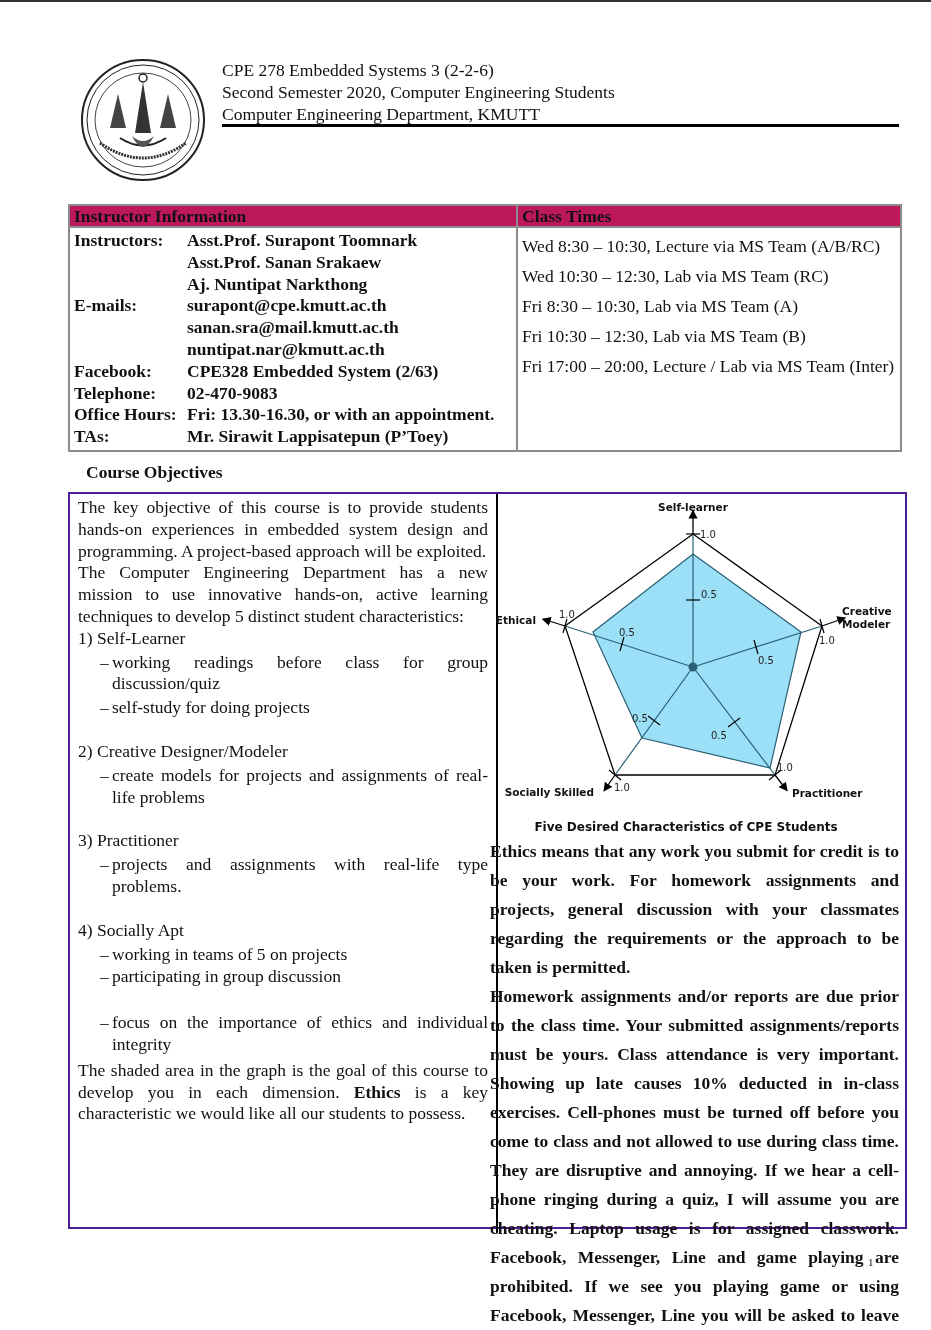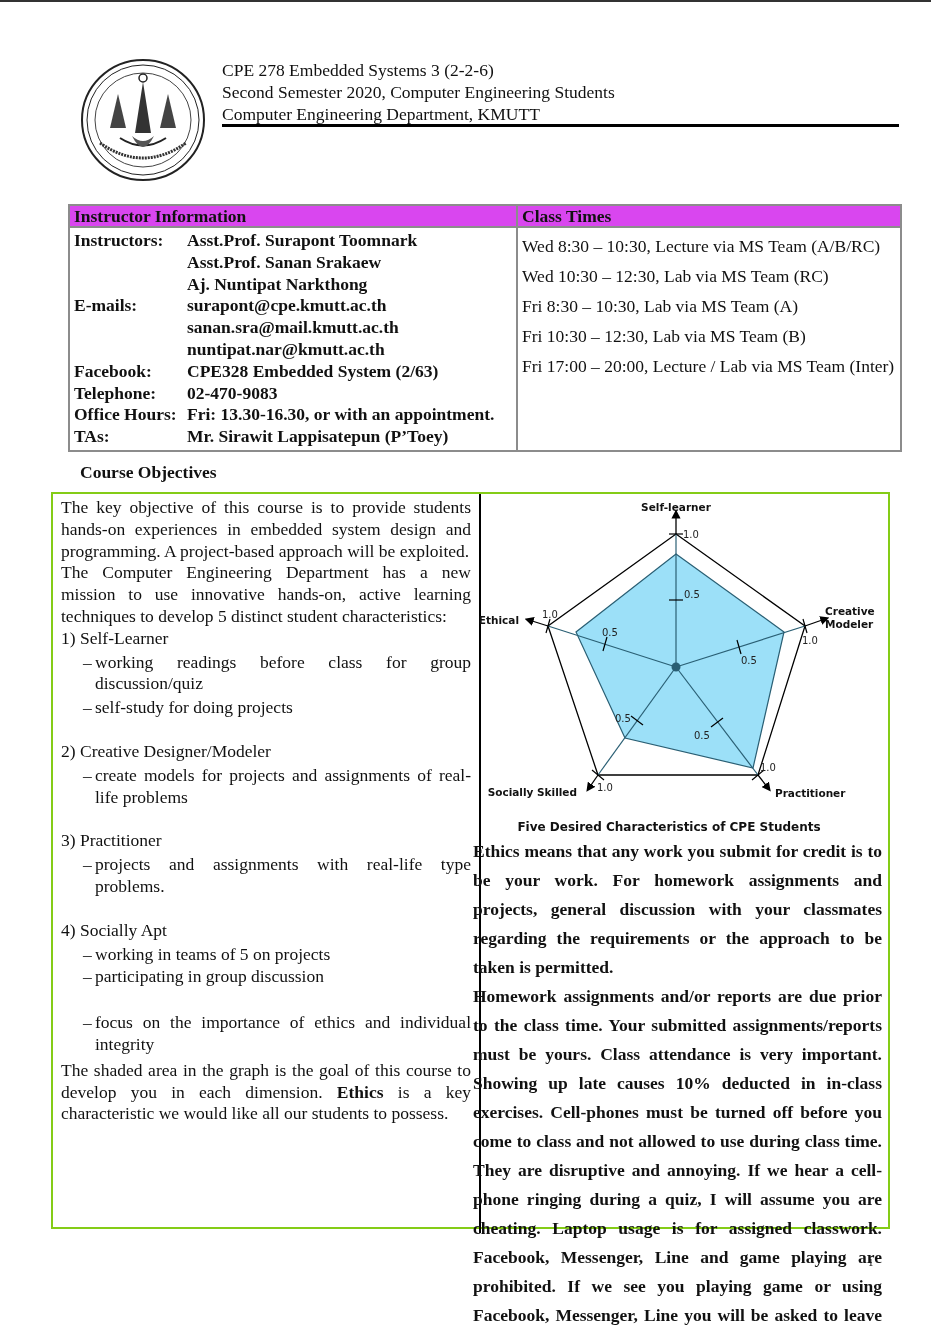--- a/index.html
+++ b/index.html
@@ -6,31 +6,31 @@
   body { width:931px; height:1330px; position:relative; overflow:hidden;
          font-family:"Liberation Serif", "DejaVu Serif", serif; color:#111; }
   .topbar { position:absolute; left:0; top:0; width:931px; height:2px; background:#333; }
   .logo { position:absolute; left:80px; top:58px; width:126px; height:124px; }
   .hdr { position:absolute; left:222px; top:59px; font-size:17.5px; line-height:22px; }
   .hdr-rule { position:absolute; left:222px; top:124px; width:677px; height:3px; background:#000; }
 
   table.info { position:absolute; left:68px; top:204px; width:834px; border-collapse:collapse;
                font-size:17.5px; line-height:21.8px; }
   table.info td, table.info th { border:2px solid #8c8c8c; vertical-align:top; padding:0 4px; }
-  table.info th { background:#d946ef; text-align:left; font-weight:bold; height:20px; line-height:20px; }
+  table.info th { background:#be185d; text-align:left; font-weight:bold; height:20px; line-height:20px; }
   .col-left { width:438px; }
   .kv { display:flex;font-weight:bold; }
   .kv .k { width:113px; flex:none; }
   .kv .v { flex:1; }
   .bold { font-weight:bold;justify-content:flex-end; }
   .ct-item { text-align:justify; text-align-last:left; margin:8px 0 0 0; line-height:22px; }
   .ct-item:first-child { margin-top:7px; }
 
-  .objectives-title { position:absolute; left:80px; top:462px; font-weight:bold; font-size:17.5px; }
-  .obj-box { position:absolute; left:51px; top:492px; width:835px; height:733px; border:2px solid #84cc16; }
+  .objectives-title { position:absolute; left:86px; top:462px; font-weight:bold; font-size:17.5px; }
+  .obj-box { position:absolute; left:68px; top:492px; width:835px; height:733px; border:2px solid #4c1d95; }
   .obj-left { position:absolute; left:0; top:0; width:410px; height:733px; border-right:2px solid #000;
               padding:3px 8px; box-sizing:content-box; font-size:17.5px; line-height:21.8px; }
   .obj-right { position:absolute; left:412px; top:0; width:423px; height:733px; }
   .just { text-align:justify; }
   .dash { display:flex; padding-left:22px; text-align:justify; }
   .dash .d { width:12px; flex:none; }
   .dash .t { flex:1; text-align:justify; }
   .gap { height:22px; }
   .chart { position:absolute; left:0; top:0; width:423px; height:345px; }
   .ethics-text { position:absolute; left:8px; top:343px; width:409px; font-size:17.5px; line-height:29px;

